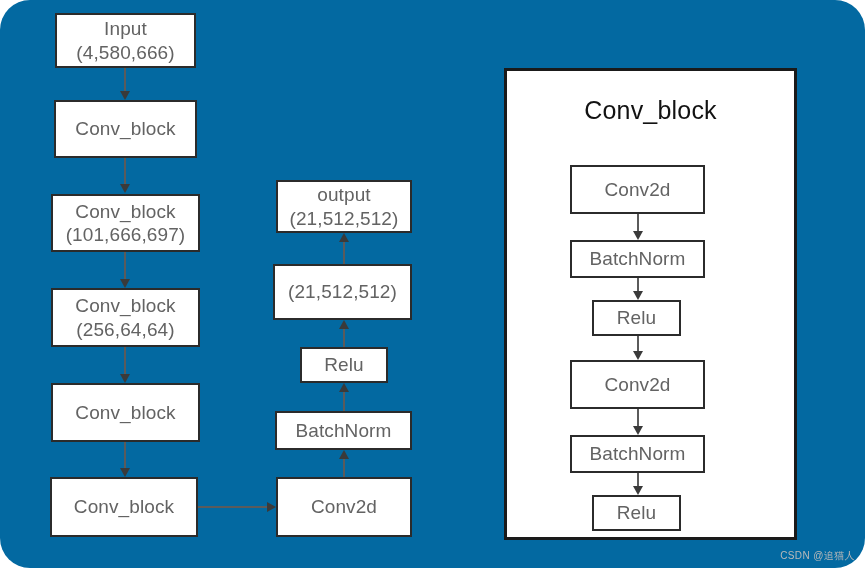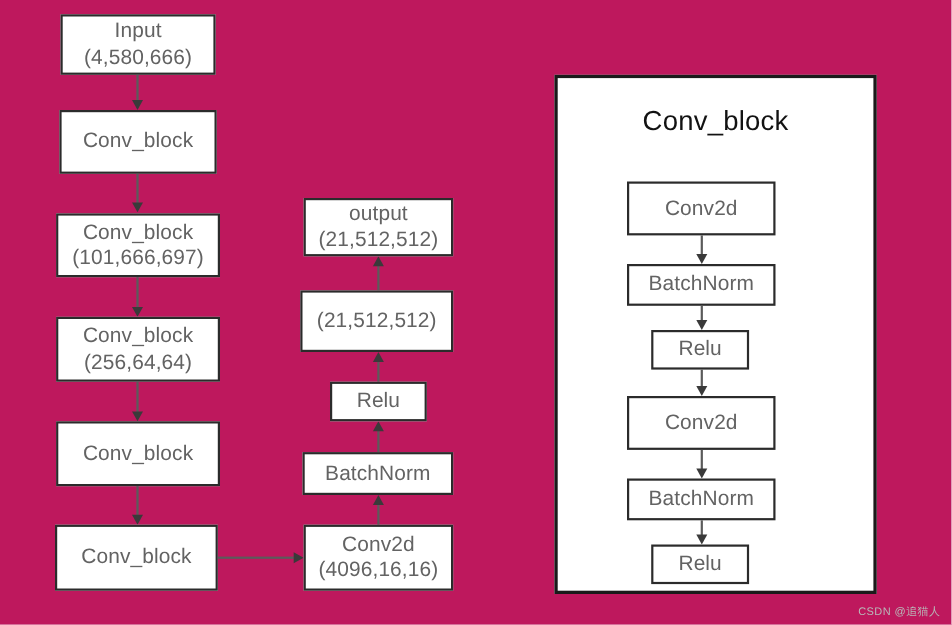--- a/index.html
+++ b/index.html
@@ -7,22 +7,23 @@
     padding: 0;
     background: #ffffff;
   }
   body {
     font-family: "Liberation Sans", sans-serif;
   }
   #canvas {
     position: relative;
     width: 865px;
     height: 568px;
-    background: #be185d;
+    background: #0369a1;
     overflow: hidden;
+    border-radius: 30px;
   }
   
   .node {
     position: absolute;
     box-sizing: border-box;
     border: 2px solid #2b2b2b;
     background: #ffffff;
     color: #636363;
     display: flex;
     flex-direction: column;
@@ -147,21 +148,20 @@
 
   <div class="node" style="left:50px; top:477px; width:148px; height:60px;">
     <span class="l1">Conv_block</span>
   </div>
 
   <div class="hline" style="left:198px; top:506px; width:70px;"></div>
   <div class="arrow-right" style="left:267px; top:502px;"></div>
 
   <div class="node" style="left:276px; top:477px; width:136px; height:60px;">
     <span class="l1">Conv2d</span>
-    <span class="l2">(4096,16,16)</span>
   </div>
 
   <div class="vline" style="left:343px; top:458px; height:19px;"></div>
   <div class="arrow-up" style="left:339px; top:450px;"></div>
 
   <div class="node one-line" style="left:275px; top:411px; width:137px; height:39px;">
     <span class="l1">BatchNorm</span>
   </div>
 
   <div class="vline" style="left:343px; top:391px; height:20px;"></div>

